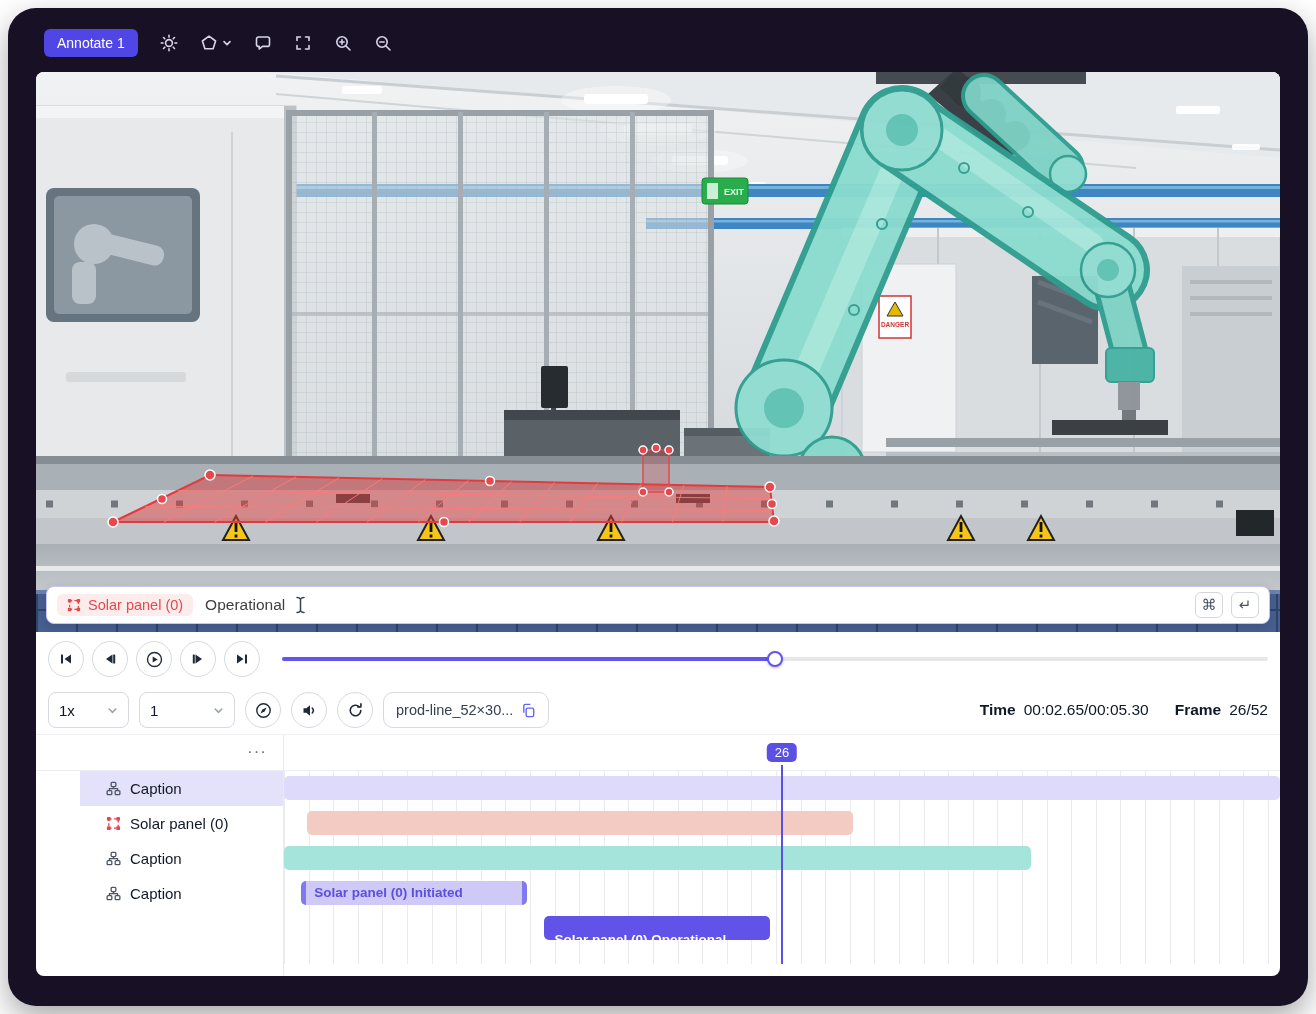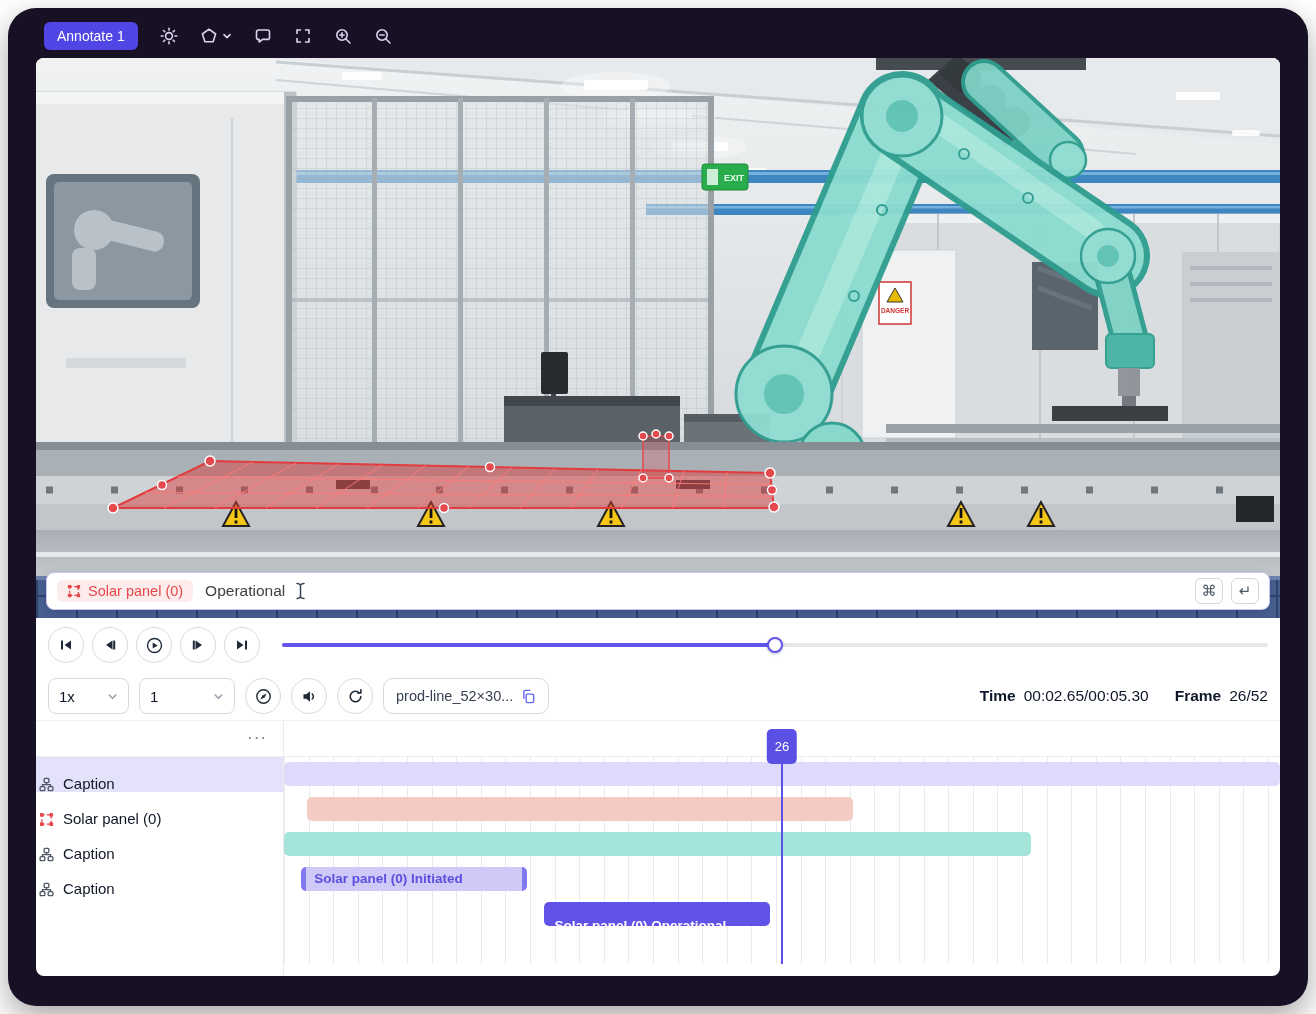--- a/index.html
+++ b/index.html
@@ -1,19 +1,19 @@
 <!DOCTYPE html>
 <html><head>
 <meta charset="utf-8">
 <style>
   * { box-sizing: border-box; }
   body { margin:0; width:1316px; height:1014px; background:#ffffff; font-family:"Liberation Sans",sans-serif; color:#111827; }
   .frame { position:relative; margin:8px; width:1300px; height:998px; background:#181125; border-radius:28px; padding:0 28px 30px 28px; display:flex; flex-direction:column; box-shadow:0 12px 32px rgba(0,0,0,.35); }
   
-  .toolbar { height:50px; display:flex; align-items:center; gap:22px; padding:16px 8px 10px 8px; }
+  .toolbar { height:64px; display:flex; align-items:center; gap:22px; padding:16px 8px 10px 8px; }
   .annotate-btn { background:#4f46e5; color:#fff; border:none; border-radius:6px; padding:6px 13px; font-size:14px; font-family:inherit; cursor:pointer; }
   .tb-icon { display:flex; align-items:center; gap:4px; cursor:pointer; line-height:0; }
   
   .app { flex:1; background:#fff; border-radius:8px; overflow:hidden; display:flex; flex-direction:column; }
   .canvas { position:relative; height:560px; background:#dfe3e6; overflow:hidden; flex:none; }
   .scene { position:absolute; inset:0; width:100%; height:100%; display:block; }
   
   .annot-bar { position:absolute; left:10px; right:10px; bottom:8px; height:38px; background:#fff; border:1.5px solid #c9c5f1; border-radius:8px; display:flex; align-items:center; gap:12px; padding:0 10px; box-shadow:0 3px 10px rgba(30,20,80,.18); }
   .annot-badge { display:flex; align-items:center; gap:7px; background:#fdecec; color:#e5484d; border-radius:6px; padding:4px 10px; font-size:14.5px; cursor:pointer; line-height:1; }
   .annot-text { font-size:15.5px; color:#404040; }
@@ -34,35 +34,35 @@
   .select.step { width:96px; }
   .chip { height:36px; border:1px solid #d6dade; border-radius:10px; display:flex; align-items:center; gap:8px; padding:0 12px; font-size:14.5px; color:#374151; background:#fff; cursor:pointer; }
   .right-stats { margin-left:auto; display:flex; align-items:center; font-size:15.5px; color:#0f172a; }
   .stat-label { font-weight:bold; margin-right:8px; }
   .stat-gap { width:26px; }
   
   .timeline { flex:1; display:flex; border-top:1px solid #eef0f3; min-height:0; }
   .tl-left { width:248px; flex:none; border-right:1px solid #e8eaee; display:flex; flex-direction:column; }
   .tl-left-head { height:36px; flex:none; display:flex; align-items:center; justify-content:flex-end; padding-right:16px; color:#6b7280; font-size:17px; letter-spacing:1px; border-bottom:1px solid #edeef2; }
   .tl-menu { cursor:pointer; line-height:0.5; }
-  .tl-label-row { height:35px; display:flex; align-items:flex-end; gap:9px; padding:0 3px; font-size:15px; color:#111827; cursor:pointer; }
+  .tl-label-row { height:35px; display:flex; align-items:center; gap:9px; padding:0 26px; font-size:15px; color:#111827; cursor:pointer;margin-left:44px; }
   .tl-label-row.selected { background:#e4e1fb; }
   .tl-icon { line-height:0; flex:none; }
   .tl-right { flex:1; position:relative; display:flex; flex-direction:column; min-width:0; }
   .tl-ruler { height:36px; flex:none; border-bottom:1px solid #edeef2; }
   .tl-rows { flex:1; margin-bottom:12px; background:repeating-linear-gradient(90deg,#e9ebee 0,#e9ebee 1px,transparent 1px,transparent 24.6px); }
   .tl-track-row { height:35px; position:relative;font-weight:bold; }
   .tl-bar { position:absolute; top:5px; height:24px; border-radius:5px; font-size:13.5px; line-height:24px; white-space:nowrap; overflow:hidden; cursor:pointer; }
   .tl-bar.caption-full { background:#dedafb; }
   .tl-bar.solar { background:#f3cbc3; }
   .tl-bar.robot { background:#a5e4db; }
   .tl-bar.initiated { background:#cfc9f8; color:#5b4fe0; padding:0 8px; border-left:5px solid #8279ef; border-right:5px solid #8279ef; }
   .tl-bar.operational { background:#6152e8; color:#fff; padding:12px 10px; }
   .playhead { position:absolute; top:8px; bottom:12px; width:0; z-index:5; }
-  .playhead-badge { position:absolute; top:0; left:0; transform:translateX(-50%); background:#5b50e4; color:#fff; font-size:13px; padding:10px 8px; border-radius:5px; cursor:pointer; }
+  .playhead-badge { position:absolute; top:0; left:0; transform:translateX(-50%); background:#5b50e4; color:#fff; font-size:13px; padding:2px 8px; border-radius:5px; cursor:pointer; }
   .playhead-line { position:absolute; top:22px; bottom:0; left:-1px; width:2px; background:#5b50e4; }
 </style>
 </head>
 <body>
 
 <div class="frame">
 
   <div class="toolbar">
     <button class="annotate-btn">Annotate 1</button>
     <span class="tb-icon">

